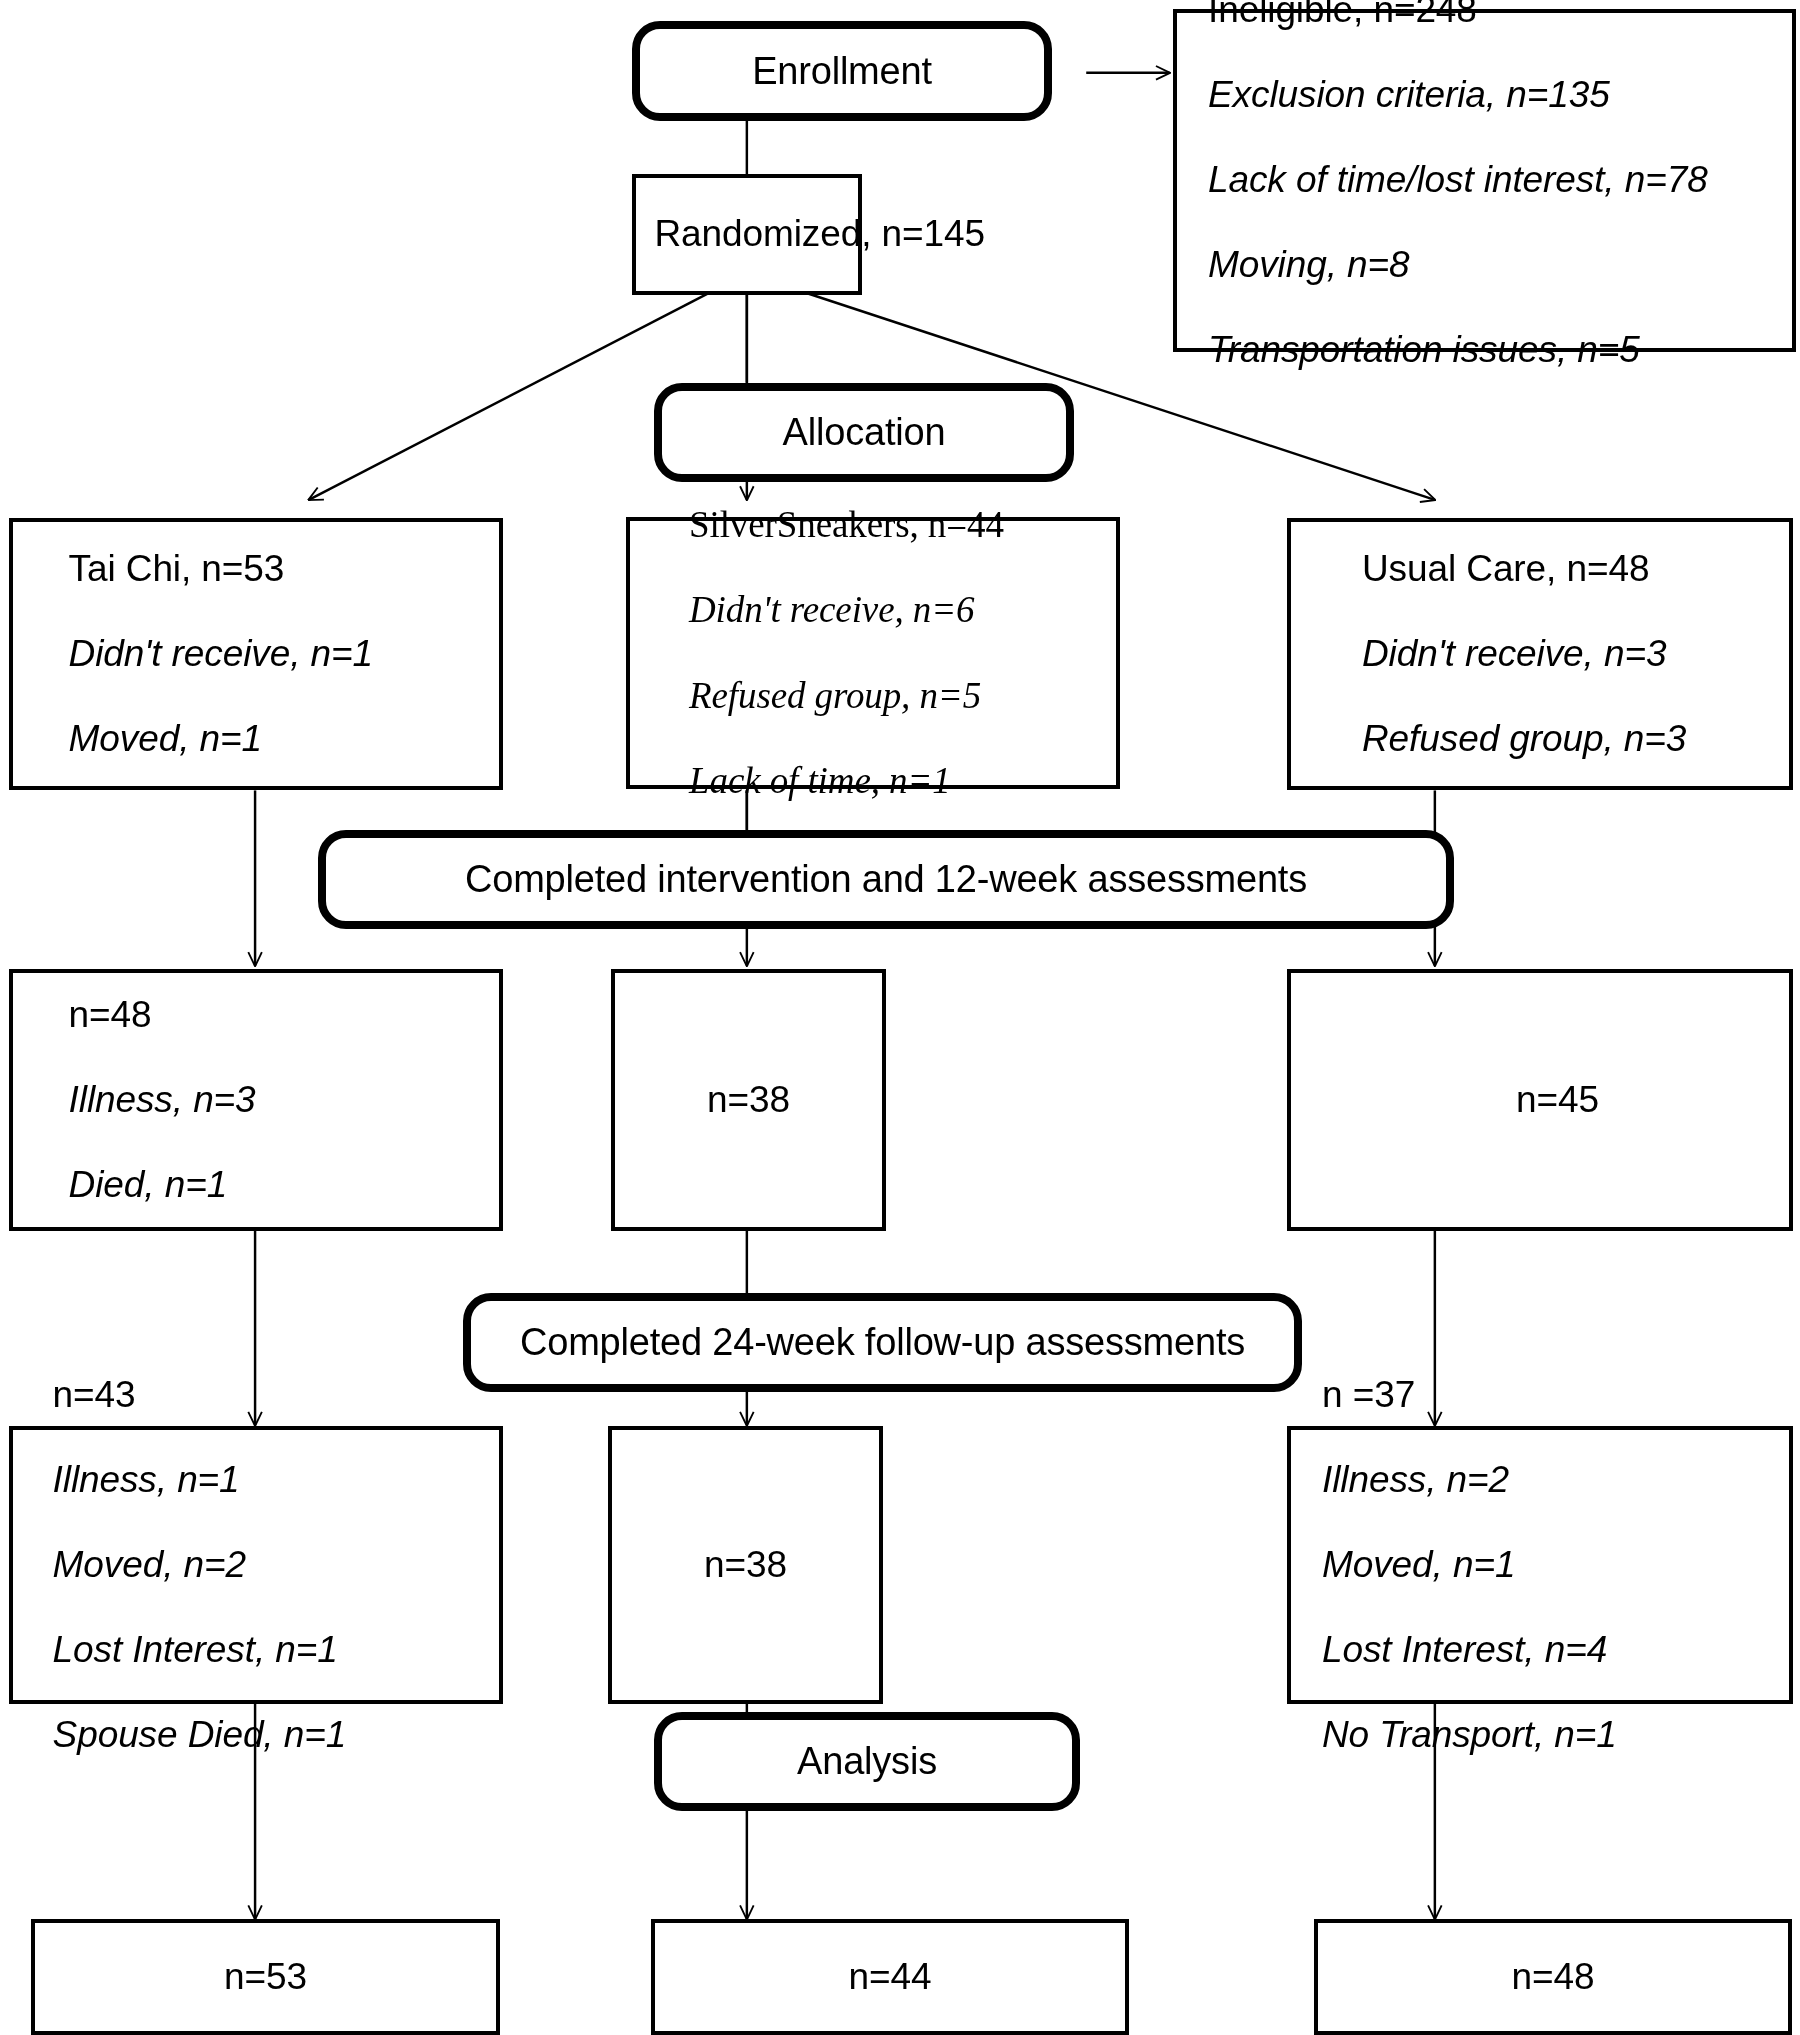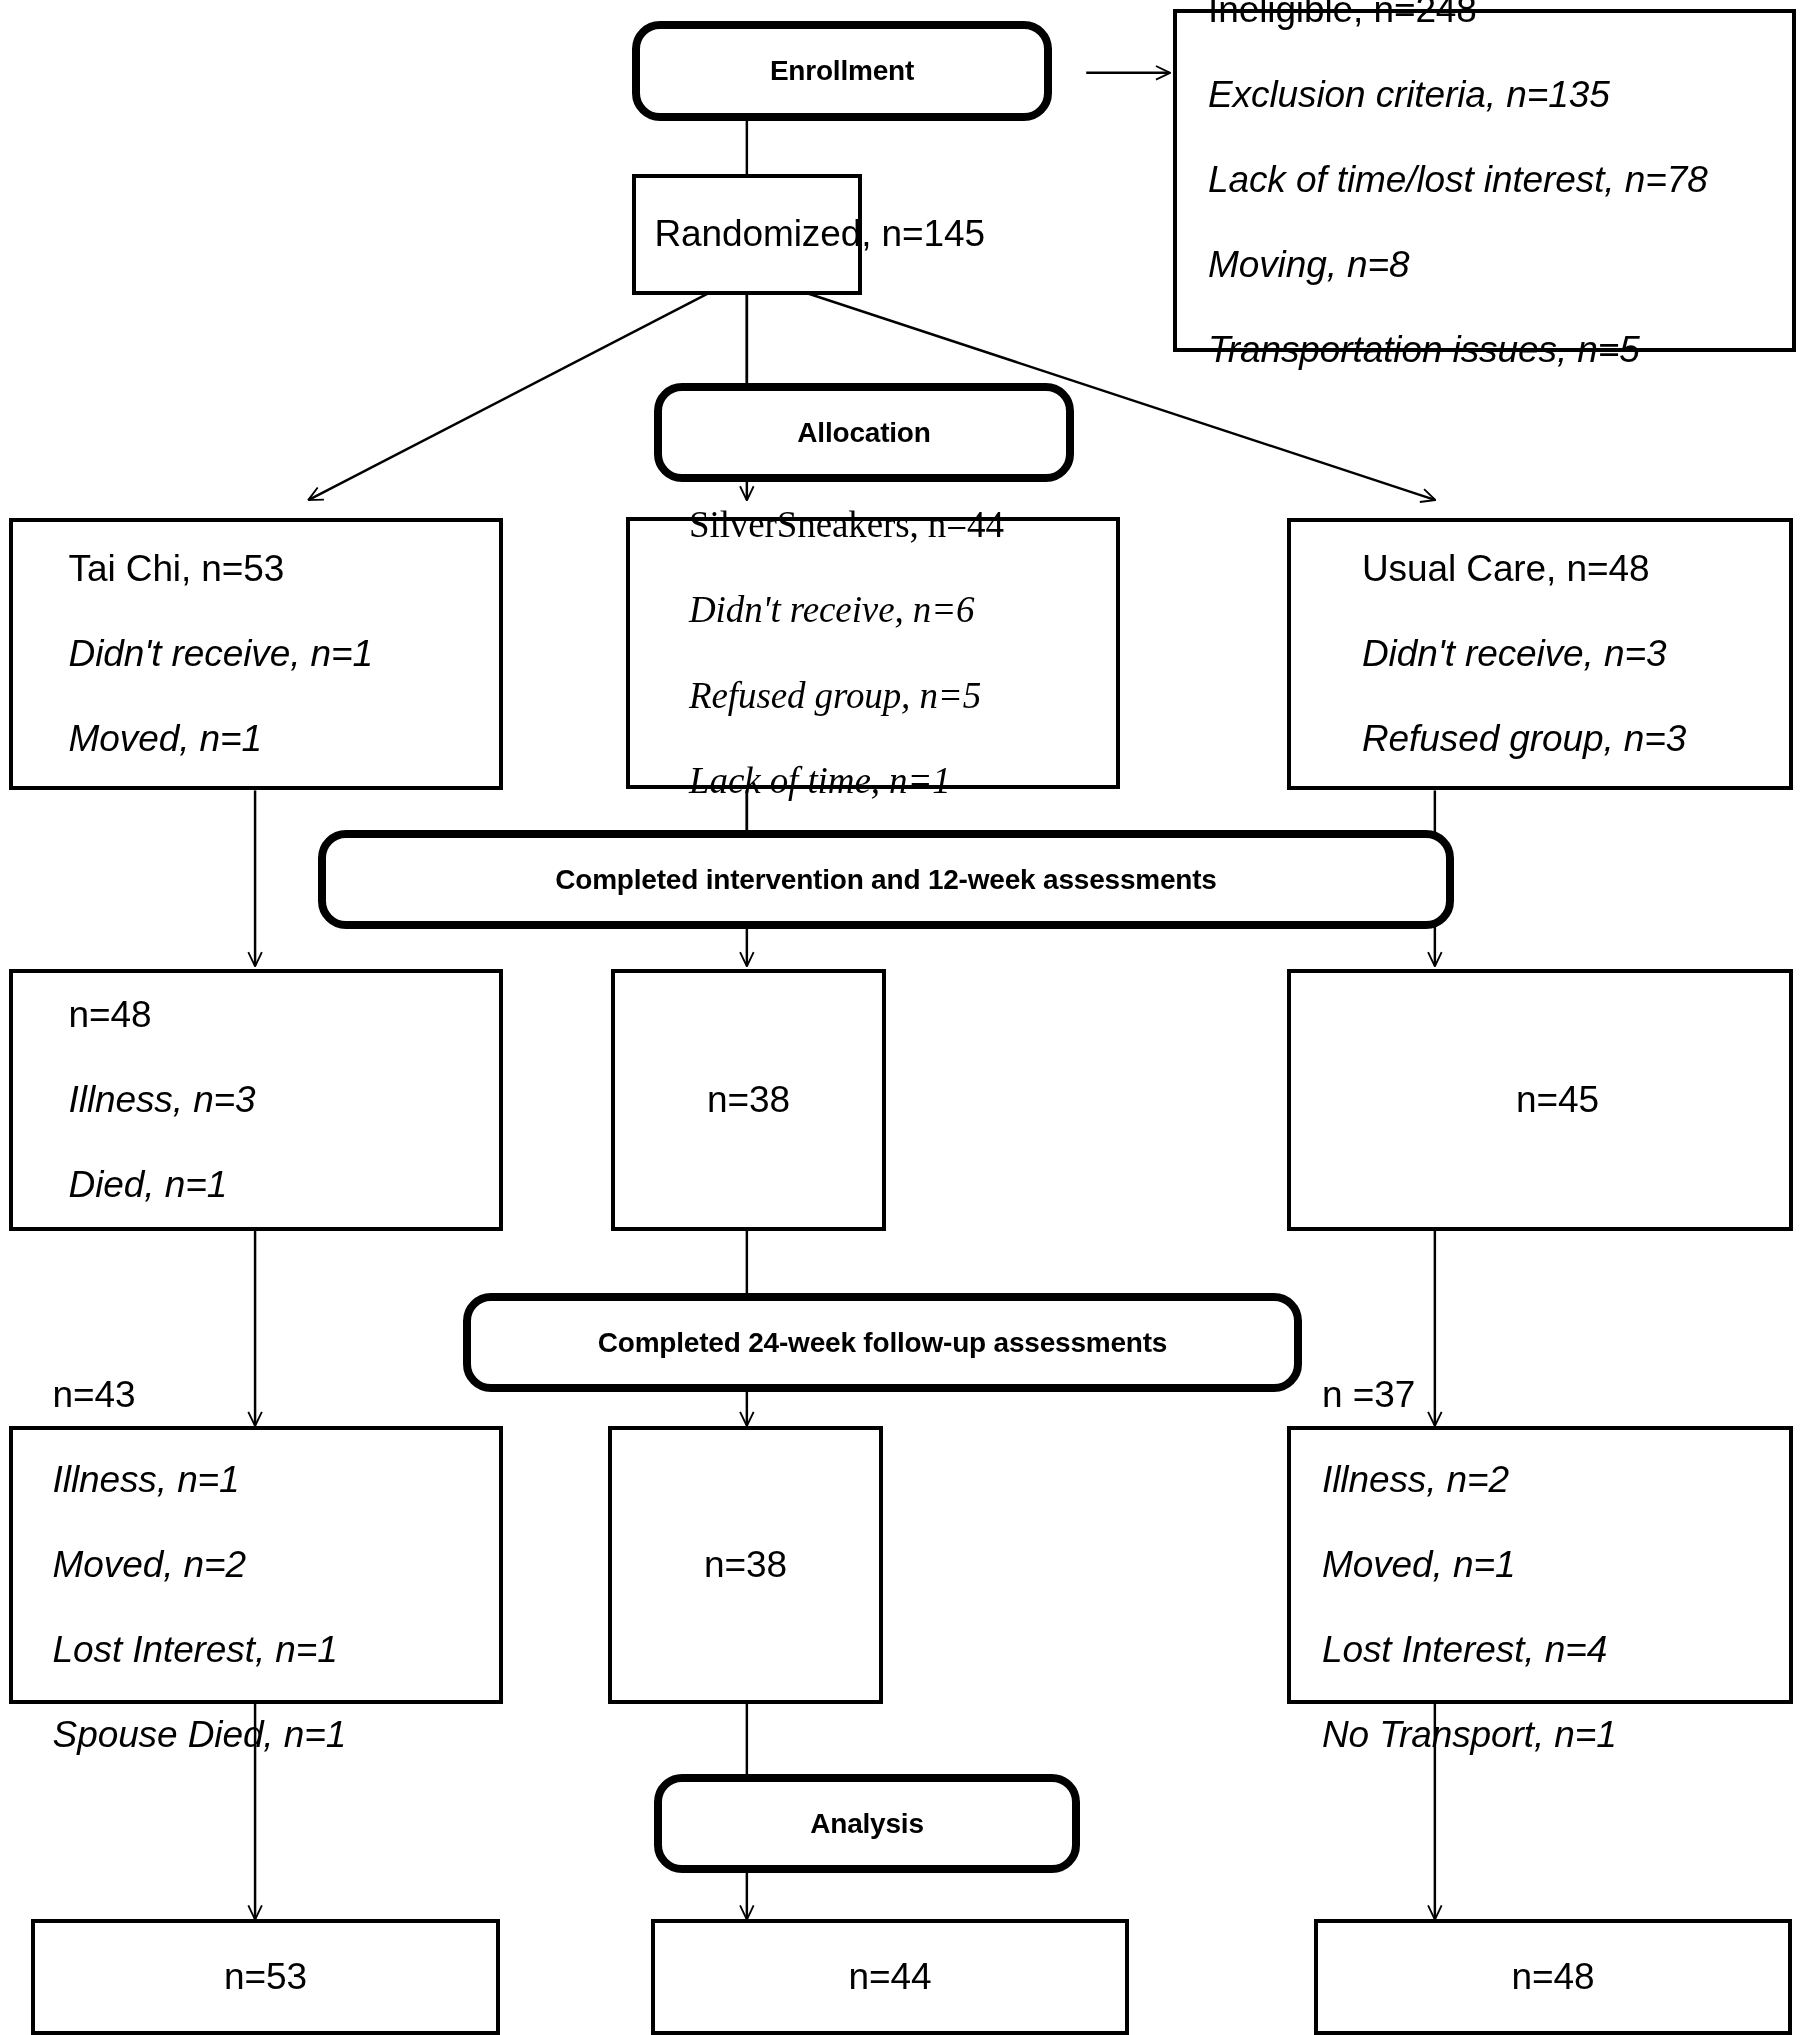--- a/index.html
+++ b/index.html
@@ -50,22 +50,22 @@
     gap: 37px;
   }
   .line {
     font-size: 37px;
     line-height: 1.30;
     white-space: nowrap;
     letter-spacing: -0.1px;
   }
   .line.em { font-style: italic; }
   .banner-label {
-    font-size: 28px;
-    font-weight: bold;
+    font-size: 38px;
+    font-weight: normal;
     white-space: nowrap;
     letter-spacing: -0.2px;
   }
   .center-text {
     width: 100%;
     text-align: center;
     font-size: 37px;
   }
 </style>
 </head>
@@ -203,21 +203,21 @@
   <div class="node" style="left:1287px; top:1426px; width:506px; height:278px;">
     <div class="lines" style="top:0; bottom:0; left:31px;">
       <div class="line">n =37</div>
       <div class="line em">Illness, n=2</div>
       <div class="line em">Moved, n=1</div>
       <div class="line em">Lost Interest, n=4</div>
       <div class="line em">No Transport, n=1</div>
     </div>
   </div>
 
-  <div class="node stage-banner" style="left:654px; top:1774px; width:426px; height:99px;">
+  <div class="node stage-banner" style="left:654px; top:1712px; width:426px; height:99px;">
     <span class="banner-label">Analysis</span>
   </div>
 
   <div class="node" style="left:31px; top:1919px; width:469px; height:116px;">
     <div class="lines" style="top:0; bottom:0; left:0;">
       <div class="line center-text">n=53</div>
     </div>
   </div>
 
   <div class="node" style="left:651px; top:1919px; width:478px; height:116px;">

